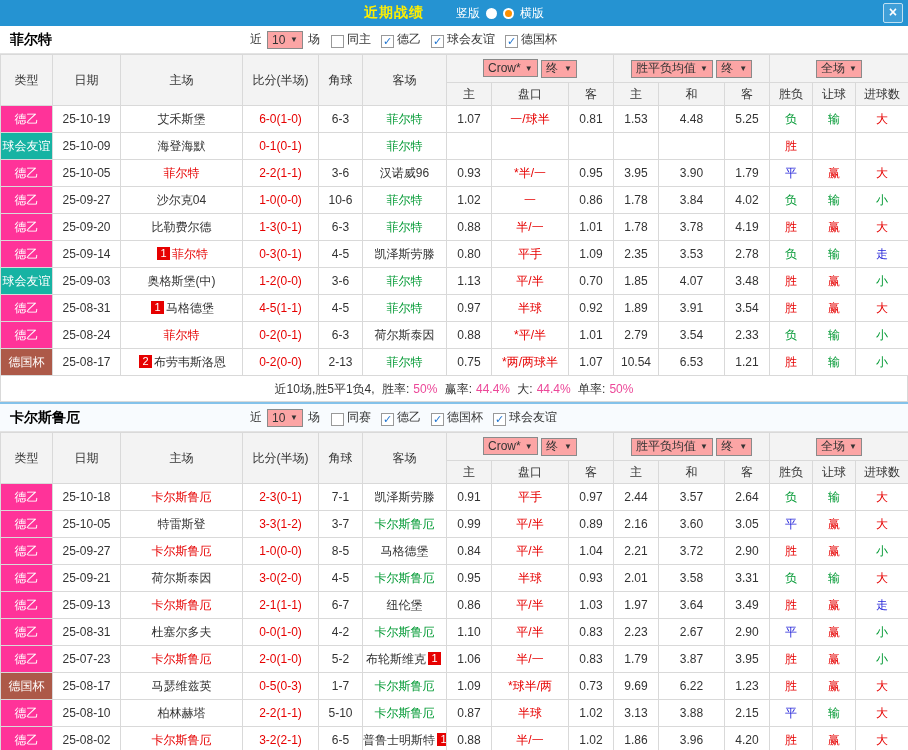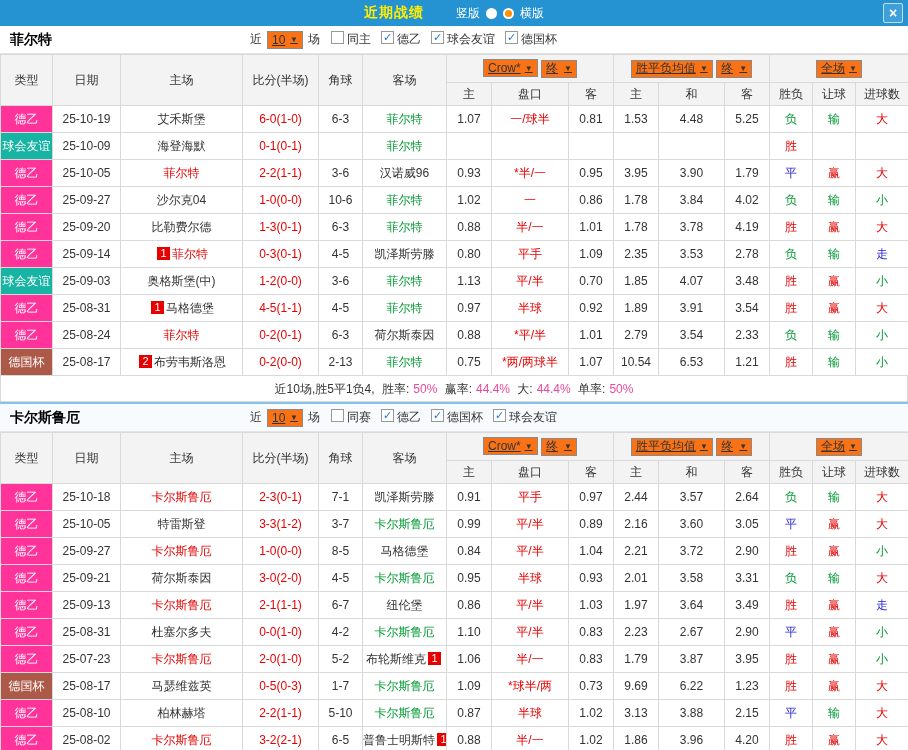--- a/index.html
+++ b/index.html
@@ -1,44 +1,44 @@
 <!DOCTYPE html>
 <html><head>
 <meta charset="utf-8">
 <style>
   * { box-sizing: border-box; margin: 0; padding: 0; }
   html,body { width: 908px; height: 750px; overflow: hidden; background: #fff;
     font-family: "Liberation Sans", "DejaVu Sans", sans-serif; font-size: 12px; color: #333; }
 
   
   .titlebar { height: 26px; background: #2593d2; display: flex; align-items: center;
-    justify-content: center; gap: 16px; position: relative; }
+    justify-content: center; gap: 16px; position: relative; font-family: Liberation Mono, monospace; }
   .titlebar .title { color: #ffee00; font-weight: bold; font-size: 14px; letter-spacing: 1px; }
   .rgroup { display: flex; align-items: center; gap: 6px; color: #fff; margin-left: 16px; }
   .radio { width: 11px; height: 11px; border-radius: 50%; background: #fff; display: inline-block;
     position: relative; cursor: pointer; }
   .radio.checked::after { content: ""; position: absolute; left: 2px; top: 2px; right: 2px; bottom: 2px;
     background: #ff9000; border-radius: 50%; }
   .close { position: absolute; right: 5px; top: 3px; width: 20px; height: 20px; background: #3f9fd8;
     color: #fff; font-size: 14px; font-weight: bold; line-height: 18px; text-align: center;
     border: 1px solid #bfe0f2; border-radius: 2px; cursor: pointer; }
 
   
   .section-head { height: 28px; position: relative; display: flex; align-items: center;
     border-bottom: 1px solid #e3e3e3; background: #fff; }
   .team-name { font-weight: bold; font-size: 14px; padding-left: 10px; color: #000; }
   .filters { position: absolute; left: 250px; top: 0; height: 100%; display: flex;
     align-items: center; gap: 5px; }
   .ftext { color: #333; }
   .sel { display: inline-flex; align-items: center; justify-content: space-between;
-    border: 1px solid #8a8a8a; background: #f97316; height: 18px; padding: 0 4px; min-width: 36px;
-    gap: 4px; cursor: pointer; white-space: nowrap; text-decoration: underline; }
+    border: 1px solid #8a8a8a; background: #fca5a5; height: 18px; padding: 0 4px; min-width: 36px;
+    gap: 4px; cursor: pointer; white-space: nowrap; }
   .arw { font-size: 8px; color: #333; }
   .checks { display: flex; align-items: center; gap: 10px; margin-left: 6px; }
-  .chk-item { display: inline-flex; align-items: flex-start; gap: 3px; cursor: pointer; }
+  .chk-item { display: inline-flex; align-items: flex-end; gap: 3px; cursor: pointer; }
   .chkbox { width: 13px; height: 13px; border: 1px solid #999; background: #fff;
     display: inline-flex; align-items: center; justify-content: center; font-size: 11px;
     color: #1f74d0; line-height: 1; }
 
   
   table.stats { width: 908px; border-collapse: collapse; table-layout: fixed; }
   .stats th, .stats td { border: 1px solid #d9d9d9; text-align: center; font-weight: normal;
     overflow: hidden; white-space: nowrap; padding: 0; font-size: 12px; }
   .stats thead th { background: #f3f3f3; color: #333; }
   .stats tr.h1 th { height: 28px; }

